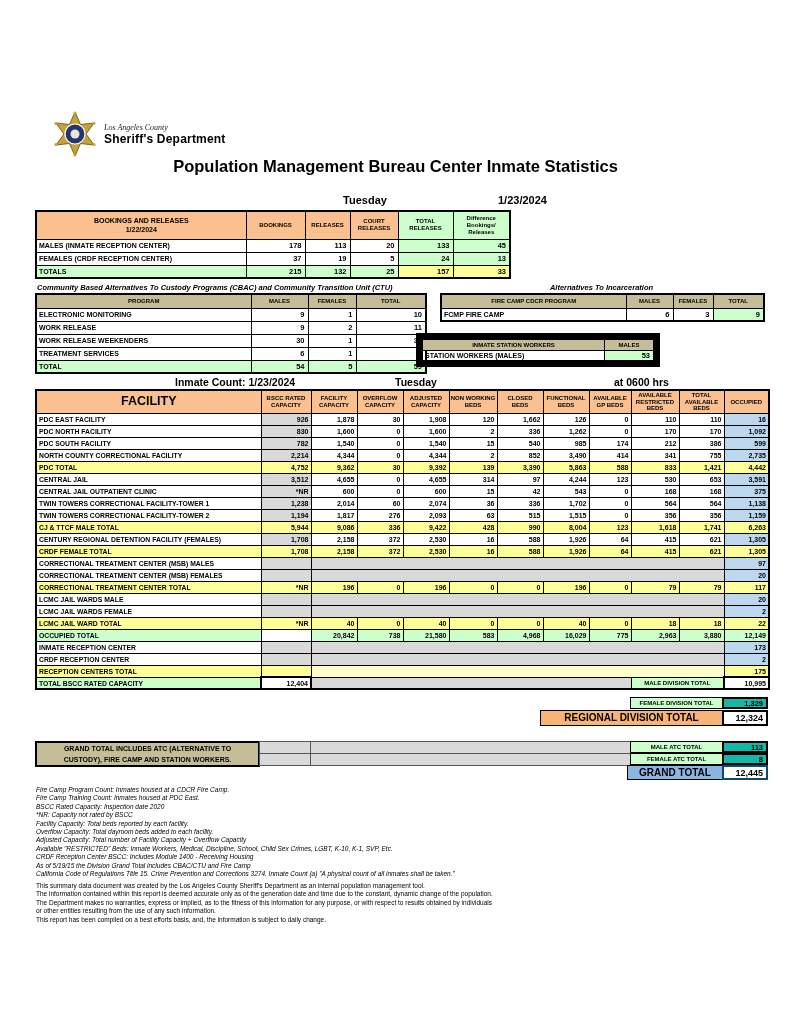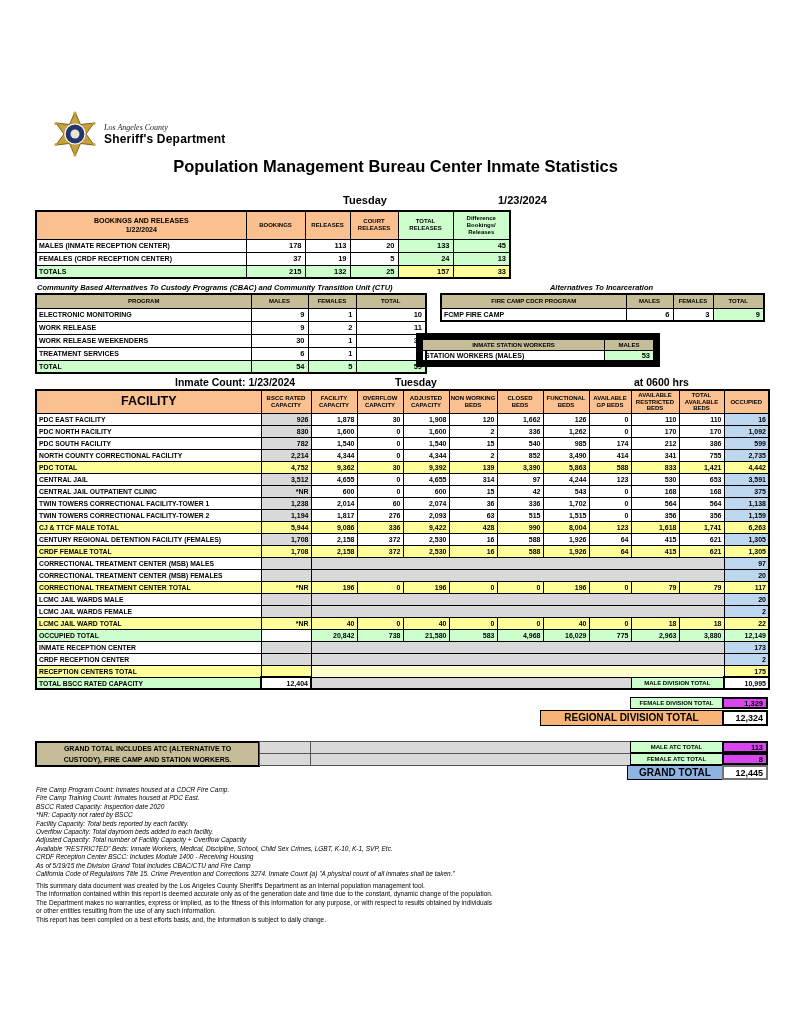--- a/index.html
+++ b/index.html
@@ -42,28 +42,28 @@
   #facility thead th.fac{font-size:12.5px}
   #facility tbody tr{height:12px}
   #facility .lbl{font-size:6.8px}
   #facility .num{font-size:7px;padding:0 2px}
   #facility .thickcell{border:2px solid #000}
   #facility .divlbl{font-size:6px;font-weight:bold;text-align:center}
   
   .sidelbl{border:1px solid #000;background:#CCFFCC;font-size:6px;font-weight:bold;
     text-align:center;line-height:11px}
   .sideval{border:2px solid #000;font-size:7.5px;font-weight:bold;text-align:right;
-    padding:0 3px;line-height:10px;background:#d946ef}
+    padding:0 3px;line-height:10px;background:#14b8a6}
   .custody-lbl{border:1px solid #000;background:#F8B476;font-size:10px;font-weight:bold;
     text-align:center;line-height:14px}
   .custody-val{border:2px solid #000;font-size:9px;font-weight:bold;text-align:right;
     padding:0 3px;line-height:12px;background:#fff}
   .grand-lbl{border:1px solid #000;background:#8DB4E2;font-size:10px;font-weight:bold;
     text-align:center;line-height:14px}
-  .grand-val{border:2px solid #737373;font-size:9px;font-weight:bold;text-align:right;
+  .grand-val{border:2px solid #0c4a6e;font-size:9px;font-weight:bold;text-align:right;
     padding:0 3px;line-height:12px;background:#fff}
   .grand-note{border:2px solid #000;background:#C4BD97;font-size:7px;font-weight:bold;
     text-align:center;line-height:1.5;padding-top:1px}
   .grayrow{border:1px solid #555;background:#D9D9D9}
   
   #footnotes div{font-size:6.5px;font-style:italic;line-height:8.4px}
   #disclaimer div{font-size:6.5px;line-height:8.4px}
 </style>
 </head>
 <body>
@@ -230,21 +230,21 @@
   <tbody>
     <tr>
       <td class="lbl">STATION WORKERS (MALES)</td>
       <td class="num grn">53</td>
     </tr>
   </tbody>
 </table>
 
 <div class="abs b" style="left:175px;top:376px;font-size:10.5px">Inmate Count: 1/23/2024</div>
 <div class="abs b" style="left:395px;top:376px;font-size:10.5px">Tuesday</div>
-<div class="abs b" style="left:634px;top:376px;font-size:10.5px">at 0600 hrs</div>
+<div class="abs b" style="left:614px;top:376px;font-size:10.5px">at 0600 hrs</div>
 
 <table id="facility" class="abs" style="left:35px;top:389px;width:733px;border:2px solid #000">
   <colgroup>
     <col style="width:225px">
       <col style="width:50px">
       <col style="width:46px">
       <col style="width:46px">
     <col style="width:46px">
       <col style="width:48px">
       <col style="width:46px">

